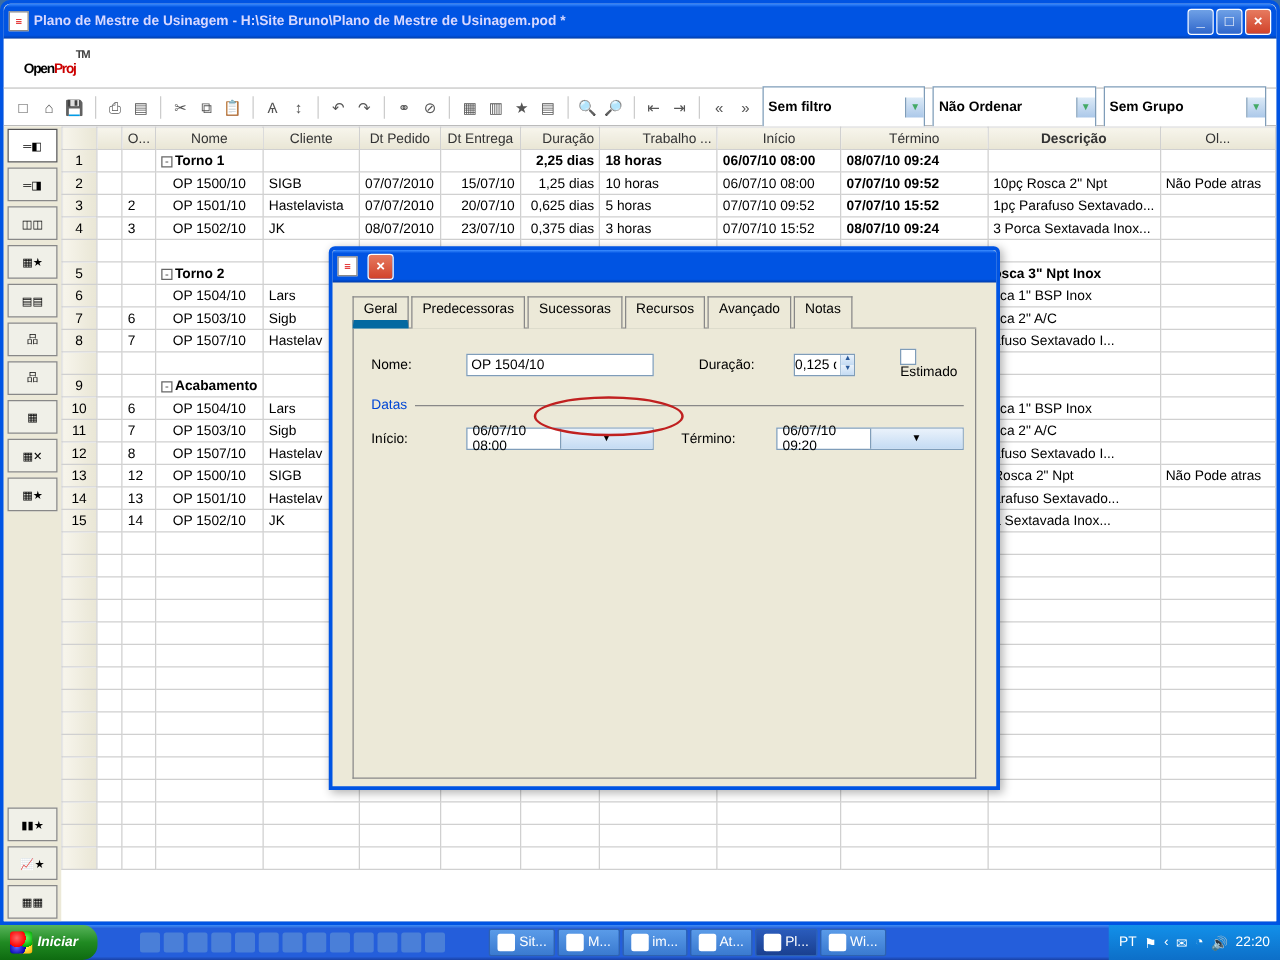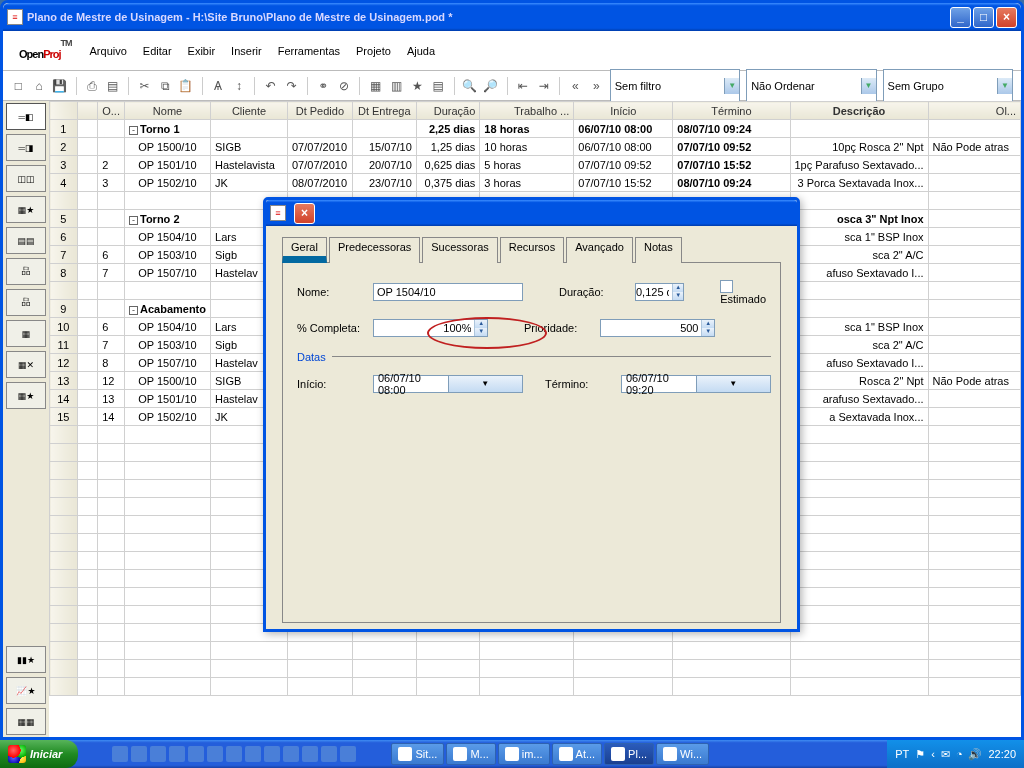--- a/index.html
+++ b/index.html
@@ -16,21 +16,21 @@
 .logo { font-family: Arial; font-weight: 900; font-size: 22px; letter-spacing: -1px; margin-right: 12px; margin-left: 12px; }
 .logo .open { color: #000; }
 .logo .proj { color: #c00; }
 .logo .tm { font-size: 9px; vertical-align: top; color:#444; }
 .menubar { display: flex; gap: 4px; }
 .menubar span { padding: 4px 6px; cursor: pointer; }
 
 .toolbar { height: 30px; background: #fff; display: flex; align-items: center; padding: 0 8px; gap: 6px; border-bottom: 1px solid #bbb; }
 .tb-icon { width: 16px; height: 16px; display: inline-flex; align-items: center; justify-content: center; font-size: 12px; color: #555; cursor: pointer; }
 .tb-sep { width: 1px; height: 18px; background: #ccc; margin: 0 2px; }
-.combo { height: 20px; border: 1px solid #7f9db9; background: #fff; padding: 16px 4px; display: flex; align-items: center; justify-content: space-between; cursor: pointer; }
+.combo { height: 20px; border: 1px solid #7f9db9; background: #fff; padding: 16px 4px; display: flex; align-items: center; justify-content: space-between; cursor: pointer; font-weight: bold; }
 .combo .arrow { width: 15px; height: 16px; background: linear-gradient(#dceaf7,#abc8e9); border-left: 1px solid #7f9db9; display: flex; align-items: center; justify-content: center; margin-left: 4px; margin-right: -4px; font-size: 8px; color: #4a6; }
 
 .workarea { flex: 1; display: flex; background: #fff; overflow: hidden; position: relative; }
 .leftnav { width: 46px; background: #ece9d8; display: flex; flex-direction: column; gap: 0; padding: 0; }
 .leftnav .navb { width: 40px; height: 27px; margin: 2px 3px; border: 1px solid #888; background: #f0f0e8; display: flex; align-items: center; justify-content: center; font-size: 9px; }
 .leftnav .navb.sel { background: #fff; border: 1px solid #555;}
 
 .grid { flex: 1; overflow: hidden; position: relative; }
 table { border-collapse: collapse; width: 100%; }
 th, td { border: 1px solid #d0d0d0; height: 18px; padding: 0 4px; white-space: nowrap; overflow: hidden; }
@@ -40,21 +40,21 @@
 .col-ord { width: 25px; }
 .col-nome { width: 85px; }
 .col-cli { width: 80px; }
 .col-dtp { width: 65px; }
 .col-dte { width: 65px; }
 .col-dur { width: 60px; text-align: right; }
 .col-trab { width: 65px; text-align: right; }
 .col-ini { width: 105px; }
 .col-ter { width: 105px; }
 .col-desc { width: 130px; font-weight: bold; }
-.col-ol { width: 95px; text-align: right; }
+.col-ol { width: 95px; }
 .bold { font-weight: bold; }
 .outline { display:inline-block; width:9px; height:9px; border:1px solid #666; text-align:center; line-height:7px; font-size:9px; margin-right:2px; color:#444;}
 
 
 .dialog { position: absolute; left: 263px; top: 197px; width: 537px; height: 435px; background: #ece9d8; border: 3px solid #0054e3; border-radius: 5px 5px 0 0; z-index: 10; box-shadow: 2px 2px 8px rgba(0,0,0,0.3); display: flex; flex-direction: column; }
 .dlg-title { height: 26px; background: linear-gradient(to bottom, #3b8cff 0%, #0054e3 10%, #0054e3 90%, #003caa 100%); color: #fff; font-weight: bold; font-size: 12px; display: flex; align-items: center; padding: 0 4px; border-radius: 3px 3px 0 0;}
 .dlg-title .titlebar-icon { margin-right: 6px; }
 .dlg-title span.txt { flex: 1; }
 .dlg-body { flex: 1; padding: 10px 16px 6px 16px; display: flex; flex-direction: column; }
 .tabs { display: flex; border-bottom: 1px solid #888; }
@@ -98,29 +98,20 @@
     <span class="titlebar-text">Plano de Mestre de Usinagem - H:\Site Bruno\Plano de Mestre de Usinagem.pod *</span>
     <span class="tbtn min">_</span>
     <span class="tbtn max">□</span>
     <span class="tbtn close">×</span>
   </div>
 
   <div class="logo-menu">
     <div class="logo">
       <span class="open">Open</span><span class="proj">Proj</span><span class="tm">TM</span>
     </div>
-    <div class="menubar" id="menubar">
-        <span>Arquivo</span>
-        <span>Editar</span>
-        <span>Exibir</span>
-        <span>Inserir</span>
-        <span>Ferramentas</span>
-        <span>Projeto</span>
-        <span>Ajuda</span>
-      </div>
   </div>
 
   <div class="toolbar">
     <span class="tb-icon">□</span>
     <span class="tb-icon">⌂</span>
     <span class="tb-icon">💾</span>
     <span class="tb-sep"></span>
     <span class="tb-icon">⎙</span>
     <span class="tb-icon">▤</span>
     <span class="tb-sep"></span>
@@ -711,38 +702,20 @@
         <div class="spin" style="width:85px">
           <input value="0,125 dias" style="">
           <div class="spin-btns">
               <div>▲</div>
               <div>▼</div>
             </div>
         </div>
         <span style="margin-left:30px">
           <span class="chk"></span><span>Estimado</span>
         </span>
-      </div>
-      <div class="row">
-        <span class="lbl">% Completa:</span>
-        <div class="spin" style="width:115px">
-          <input value="100%" style="">
-          <div class="spin-btns">
-              <div>▲</div>
-              <div>▼</div>
-            </div>
-        </div>
-        <span style="margin-left:30px" class="lbl">Prioridade:</span>
-        <div class="spin" style="width:115px">
-          <input value="500" style="">
-          <div class="spin-btns">
-              <div>▲</div>
-              <div>▼</div>
-            </div>
-        </div>
       </div>
       <fieldset>
         <legend>Datas</legend>
         <div class="row" style="margin-top:4px">
           <span class="lbl">Início:</span>
           <div class="date-combo">
             <span>06/07/10 08:00</span>
             <span class="dd">▼</span>
           </div>
           <span style="margin-left:16px" class="lbl">Término:</span>

